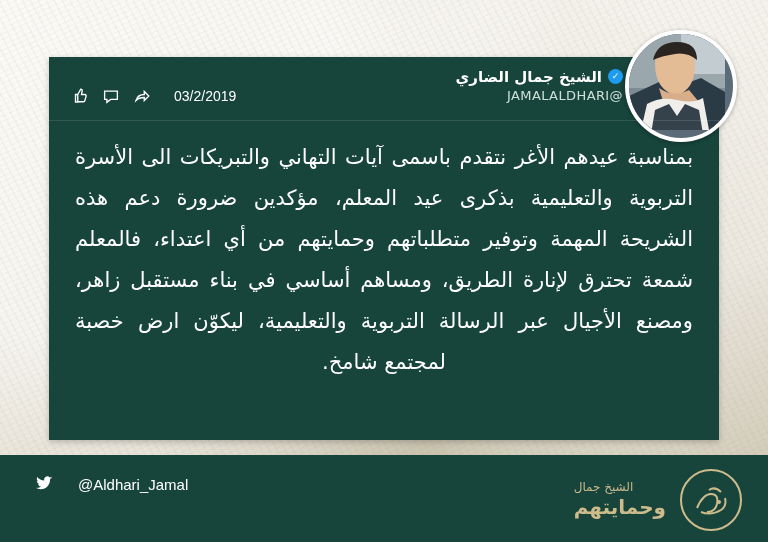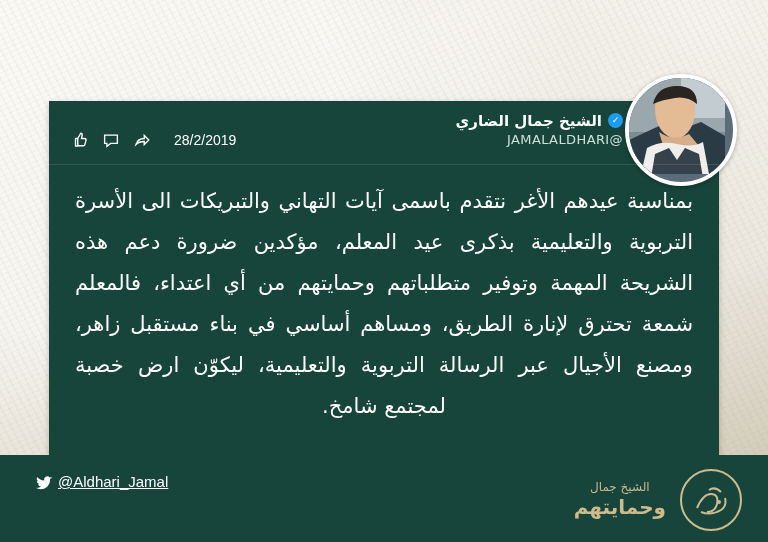--- a/index.html
+++ b/index.html
@@ -27,21 +27,20 @@
     opacity:.9;
   }
 
   
   .card{
     position:absolute;left:49px;top:57px;width:670px;height:383px;
     background:#17443b;
     border-radius:0;
     box-shadow:0 2px 6px rgba(0,0,0,.22);
     overflow:visible;
-    margin-top:44px;
   }
   .card-head{
     position:relative;height:62px;
   }
   .handle-block{
     position:absolute;right:96px;top:12px;
     text-align:right;color:#ffffff;line-height:1.15;
   }
   .acct-name{
     font-size:15px;font-weight:bold;color:#ffffff;
@@ -88,27 +87,27 @@
     font-weight:500;
   }
 
   
   .footer{
     position:absolute;left:0;right:0;bottom:0;height:87px;background:#17443b;
   }
   .footer .social{
     position:absolute;left:34px;top:18px;color:#ffffff;font-size:15px;
   }
-  .soc-line{display:flex;align-items:flex-start;gap:4px;margin-bottom:13px;text-decoration:underline;}
+  .soc-line{display:flex;align-items:flex-end;gap:24px;margin-bottom:13px;}
   .soc-line span.txt{font-family:"Liberation Sans",sans-serif;font-size:15px;}
   .brand{
     position:absolute;right:26px;top:14px;display:flex;align-items:center;gap:14px;
   }
   .brand-text{
-    text-align:center;direction:rtl;color:#cdbb8c;line-height:1.25;
+    text-align:left;direction:rtl;color:#cdbb8c;line-height:1.25;
   }
   .brand-text .l1{font-size:12px;color:#c9b88c;}
   .brand-text .l2{font-size:20px;font-weight:bold;color:#cdbb8c;letter-spacing:1px;}
   .brand-logo{
     width:58px;height:58px;border:2px solid #cdbb8c;border-radius:50%;
     display:flex;align-items:center;justify-content:center;color:#cdbb8c;
   }
 </style>
 </head>
 <body>
@@ -145,21 +144,21 @@
     <div class="meta-row">
       <svg class="ico" viewBox="0 0 24 24" fill="none" stroke="#ffffff" stroke-width="1.8">
         <path d="M6 10h3v10H6zM9 10l4-7c1.5 0 2.2 1 1.9 2.3L14 10h4.4c1.2 0 2 1.1 1.7 2.2l-1.6 6c-.2.9-1 1.5-1.9 1.5H9z"></path>
       </svg>
       <svg class="ico" viewBox="0 0 24 24" fill="none" stroke="#ffffff" stroke-width="1.8">
         <path d="M3.5 5.5h17v11h-9l-5 4v-4h-3z"></path>
       </svg>
       <svg class="ico" viewBox="0 0 24 24" fill="none" stroke="#ffffff" stroke-width="1.8">
         <path d="M4 18c2-7 8-8 11-8V6l6 6-6 6v-4c-5 0-8 1-11 4z"></path>
       </svg>
-      <span class="date">28/2/2019</span>
+      <span class="date">03/2/2019</span>
     </div>
 
     <div class="divider"></div>
   </div>
 
   <div class="body-text">بمناسبة عيدهم الأغر نتقدم باسمى آيات التهاني والتبريكات الى الأسرة التربوية والتعليمية بذكرى عيد المعلم، مؤكدين ضرورة دعم هذه الشريحة المهمة وتوفير متطلباتهم وحمايتهم من أي اعتداء، فالمعلم شمعة تحترق لإنارة الطريق، ومساهم أساسي في بناء مستقبل زاهر، ومصنع الأجيال عبر الرسالة التربوية والتعليمية، ليكوّن ارض خصبة لمجتمع شامخ.</div>
 </div>
 
 <div class="footer">
   <div class="social">

